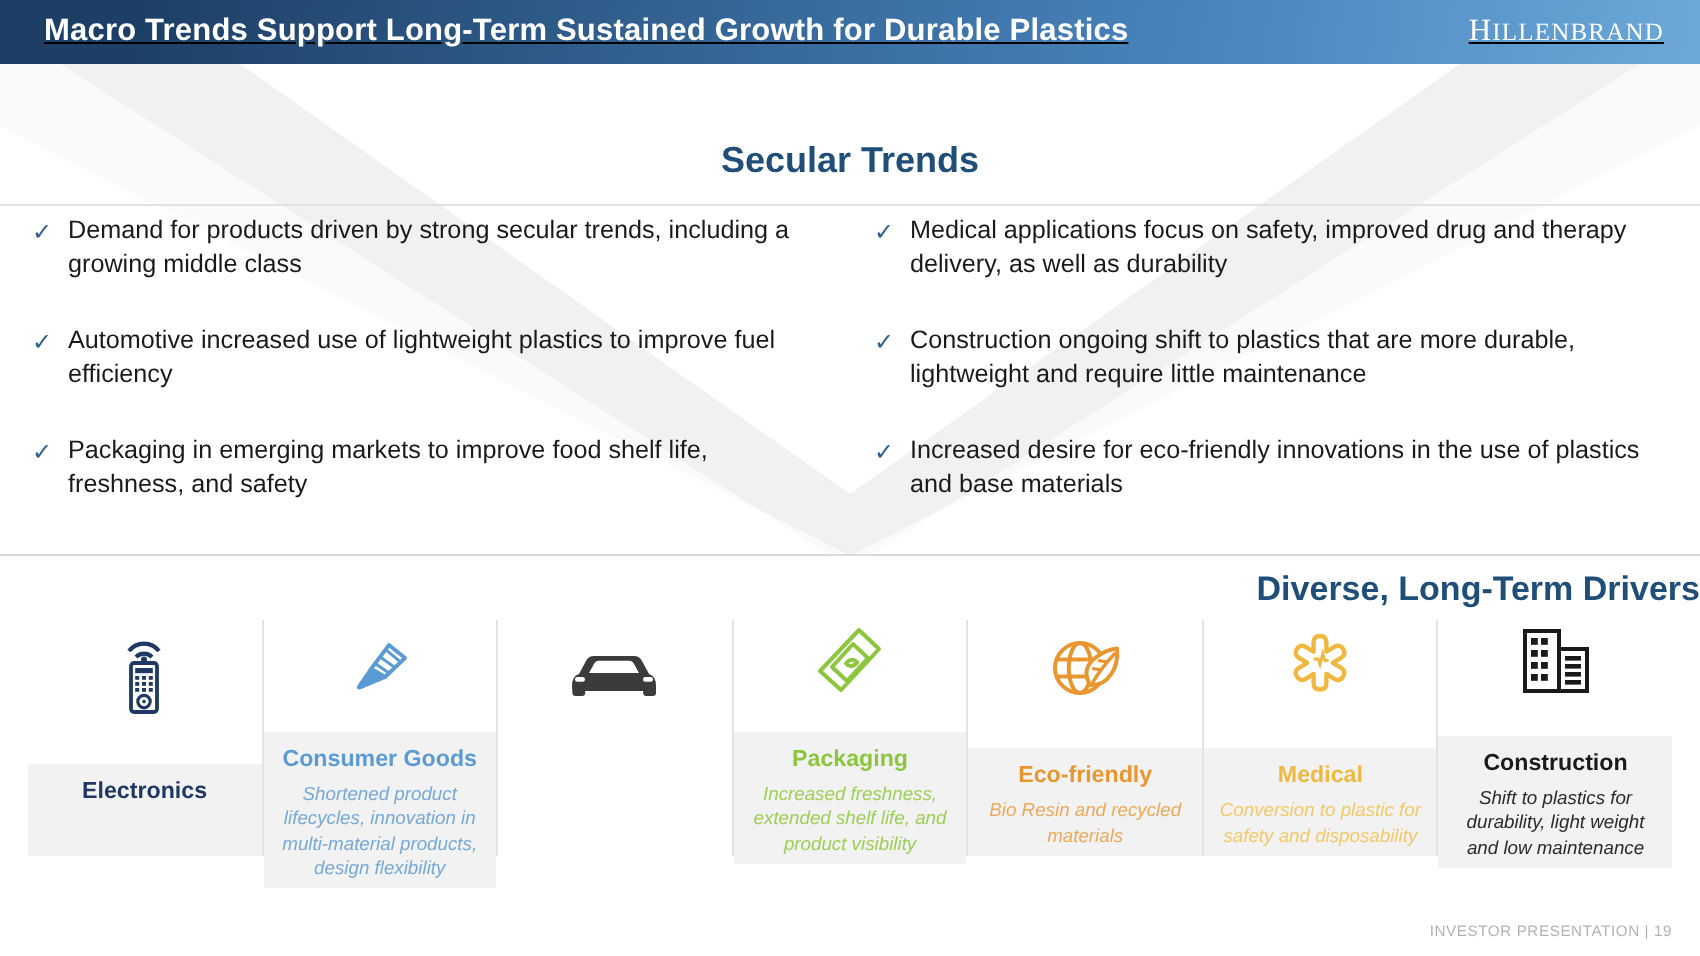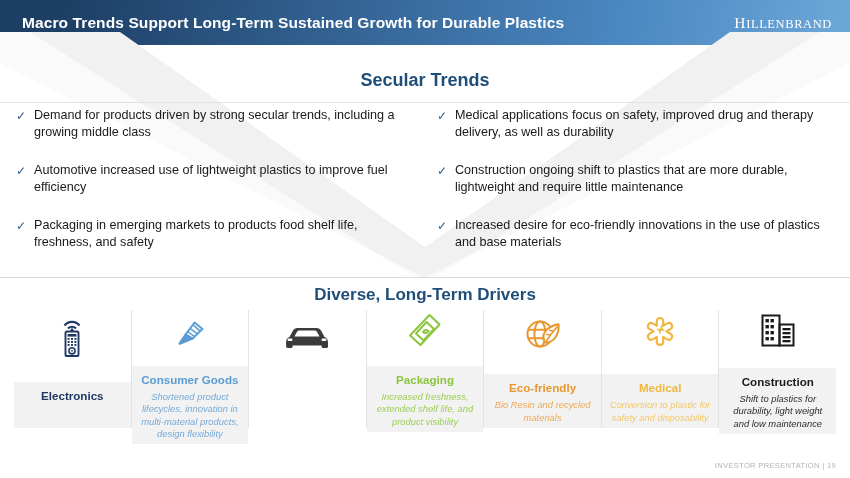--- a/index.html
+++ b/index.html
@@ -22,27 +22,28 @@
     height: 478px;
     background: #ffffff;
     overflow: hidden;
   }
 
   
   .header-bar {
     position: absolute;
     left: 0; top: 0;
     width: 850px;
-    height: 45px;
+    height: 32px;
     background: linear-gradient(100deg, #1d3f66 0%, #1d3f66 8%, #2f5c8a 34%, #4a86c0 72%, #6da8d8 100%);
     display: flex;
     align-items: center;
     justify-content: space-between;
     box-sizing: border-box;
     padding: 0 14px 0 22px;
+    text-decoration: underline;
   }
   .header-title {
     color: #ffffff;
     font-size: 15.5px;
     font-weight: bold;
     letter-spacing: 0.1px;
     white-space: nowrap;
   }
   .brand-logo {
     color: #ffffff;
@@ -133,21 +134,21 @@
   .drivers-section {
     position: absolute;
     left: 0; top: 278px;
     width: 850px;
     height: 200px;
   }
   .section-title-2 {
     position: absolute;
     left: 0; top: 7px;
     width: 850px;
-    text-align: center;
+    text-align: right;
     color: #1f4e79;
     font-size: 17px;
     font-weight: bold;
   }
 
   .cards-row {
     position: absolute;
     left: 14px; top: 32px;
     width: 822px;
     height: 118px;
@@ -232,21 +233,21 @@
         <div class="bullet-item">
           <span class="bullet-check">✓</span>
           <span class="bullet-text">Demand for products driven by strong secular trends, including a growing middle class</span>
         </div>
         <div class="bullet-item">
           <span class="bullet-check">✓</span>
           <span class="bullet-text">Automotive increased use of lightweight plastics to improve fuel efficiency</span>
         </div>
         <div class="bullet-item">
           <span class="bullet-check">✓</span>
-          <span class="bullet-text">Packaging in emerging markets to products food shelf life, freshness, and safety</span>
+          <span class="bullet-text">Packaging in emerging markets to improve food shelf life, freshness, and safety</span>
         </div>
       </div>
 
       <div class="bullet-col right">
         <div class="bullet-item">
           <span class="bullet-check">✓</span>
           <span class="bullet-text">Medical applications focus on safety, improved drug and therapy delivery, as well as durability</span>
         </div>
         <div class="bullet-item">
           <span class="bullet-check">✓</span>

